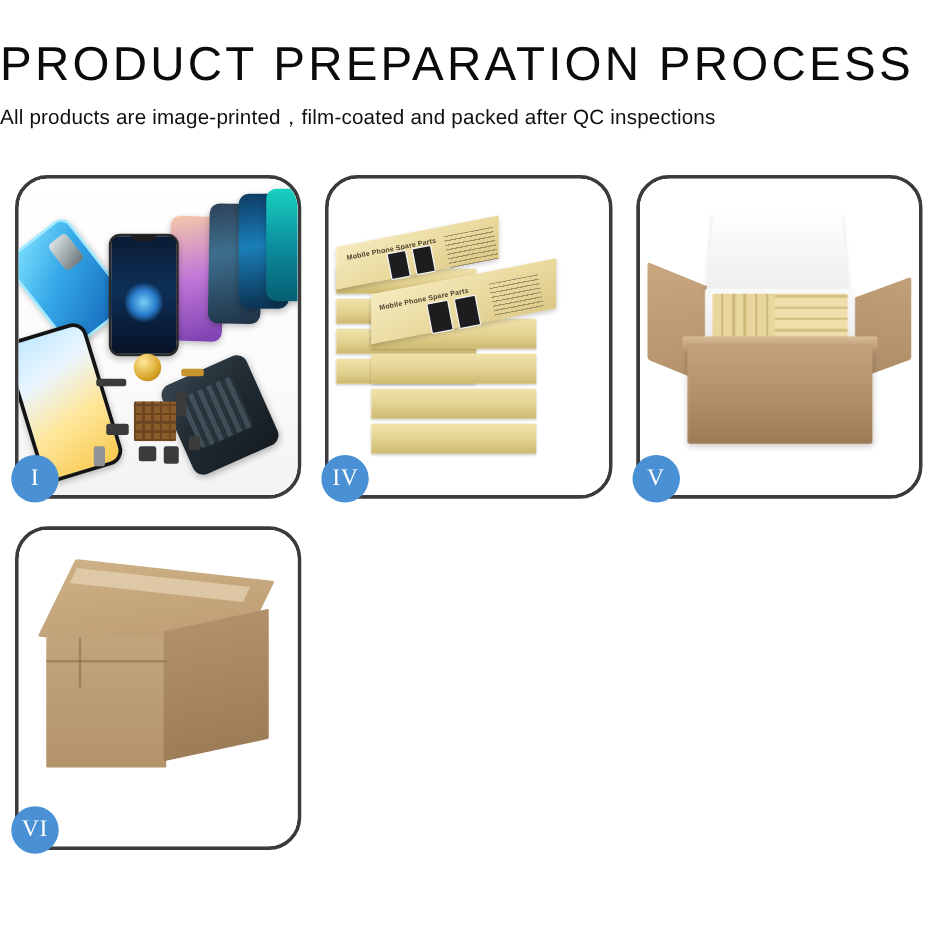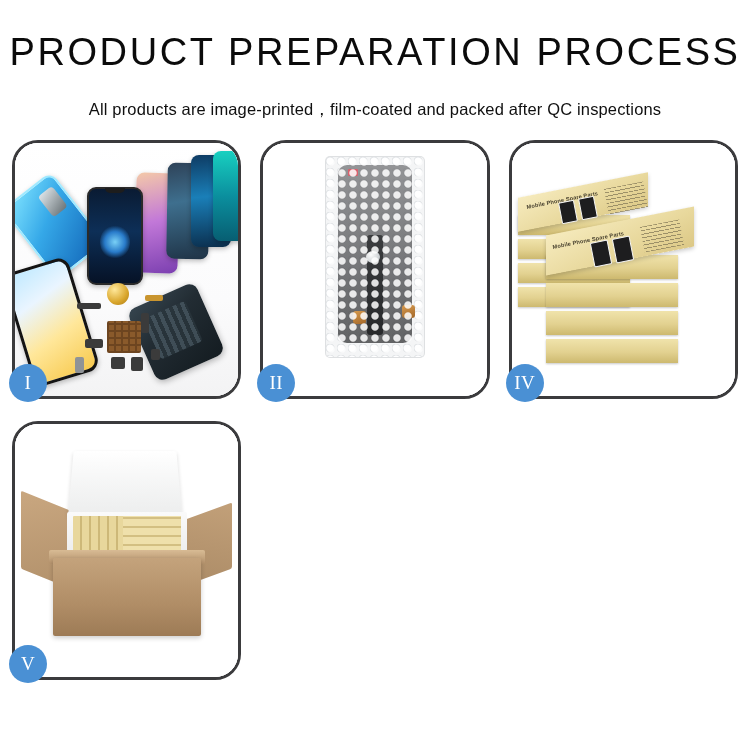--- a/index.html
+++ b/index.html
@@ -21,35 +21,35 @@
     background: #ffffff;
     box-sizing: border-box;
   }
 
   
   .header {
     position: absolute;
     top: 0;
     left: 0;
     width: 750px;
-    text-align: center;
+    text-align: left;
   }
   .title {
     margin: 0;
     padding-top: 32px;
     font-family: "Liberation Sans", sans-serif;
     font-size: 38px;
     font-weight: 400;
     letter-spacing: 2.6px;
     color: #0b0b0b;
     line-height: 1.08;
     white-space: nowrap;
   }
   .subtitle {
-    margin: 16px;
+    margin: 0;
     padding-top: 10px;
     font-family: "Liberation Sans", sans-serif;
     font-size: 16.5px;
     font-weight: 400;
     letter-spacing: 0.15px;
     color: #101010;
     white-space: nowrap;
   }
 
   
@@ -428,35 +428,20 @@
           <div class="p1-dot" style="left:70px;top:196px;width:18px;height:9px;"></div>
           <div class="p1-dot" style="left:96px;top:214px;width:14px;height:12px;"></div>
           <div class="p1-dot" style="left:116px;top:214px;width:12px;height:14px;"></div>
           <div class="p1-dot" style="left:136px;top:206px;width:9px;height:11px;"></div>
           <div class="p1-dot" style="left:60px;top:214px;width:9px;height:16px;background:#8f9397;"></div>
         </div>
       </div>
       <div class="badge">I</div>
     </div>
 
-    <div class="panel">
-      <div class="panel-inner">
-        <div class="scene2">
-          <div class="p2-bag"></div>
-          <div class="p2-screen"></div>
-          <div class="p2-flex"></div>
-          <div class="p2-red"></div>
-          <div class="p2-silver"></div>
-          <div class="p2-conn" style="left:40%;top:168px;"></div>
-          <div class="p2-conn" style="left:62%;top:162px;"></div>
-          <div class="p2-overlay"></div>
-        </div>
-      </div>
-      <div class="badge">II</div>
-    </div>
 
 
     <div class="panel">
       <div class="panel-inner">
         <div class="scene4">
           <div class="p4-stack">
 
             <div class="p4-box" style="left:0px;top:56px;width:112px;height:20px;"></div>
             <div class="p4-box" style="left:0px;top:80px;width:112px;height:20px;"></div>
             <div class="p4-box" style="left:0px;top:104px;width:112px;height:20px;"></div>
@@ -493,15 +478,28 @@
           <div class="p5-inner"></div>
           <div class="p5-boxes"></div>
           <div class="p5-boxes2"></div>
           <div class="p5-rim"></div>
           <div class="p5-body"></div>
         </div>
       </div>
       <div class="badge">V</div>
     </div>
 
+    <div class="panel">
+      <div class="panel-inner">
+        <div class="scene6">
+          <div class="p6-top"></div>
+          <div class="p6-tape"></div>
+          <div class="p6-front"></div>
+          <div class="p6-side"></div>
+          <div class="p6-seam" style="left:22px;top:104px;width:96px;height:1.5px;"></div>
+          <div class="p6-seam" style="left:48px;top:86px;width:2px;height:40px;"></div>
+        </div>
+      </div>
+      <div class="badge">VI</div>
+    </div>
 
   </div>
 </div>
 
 </body></html>

